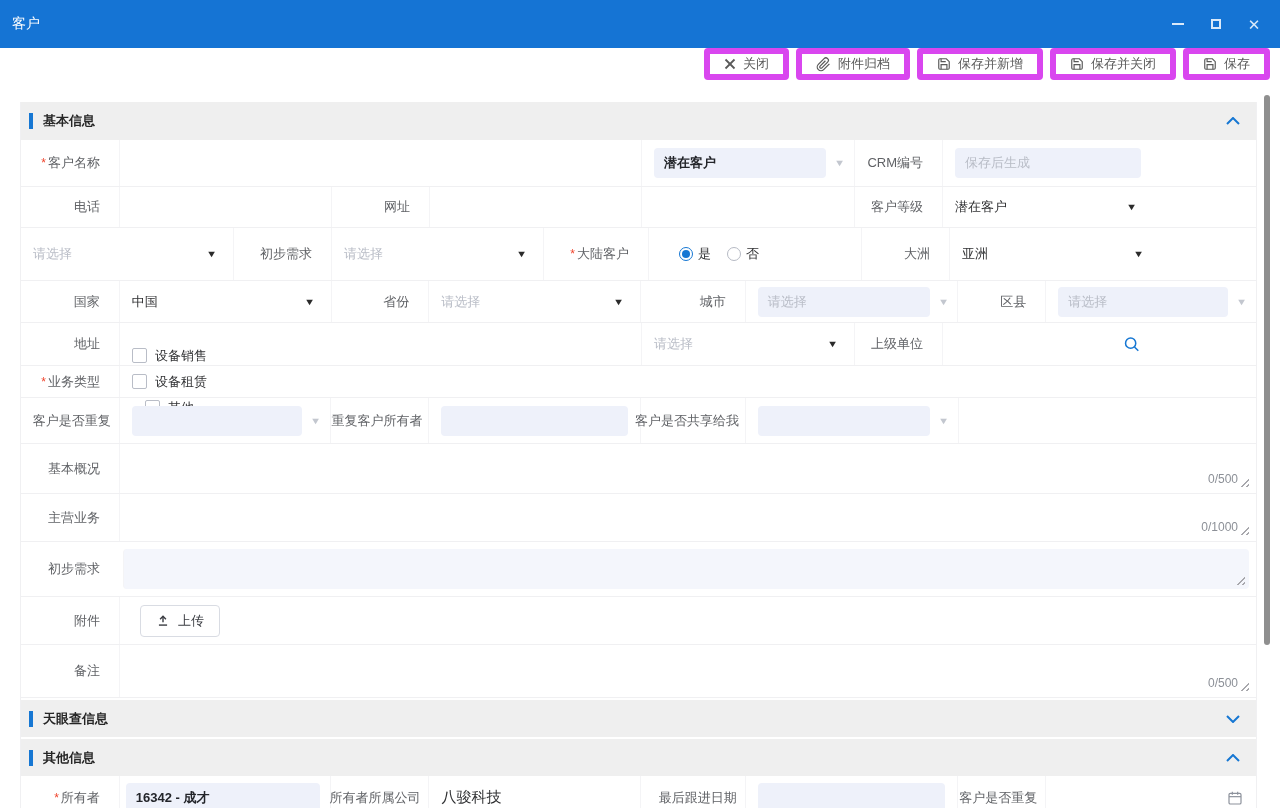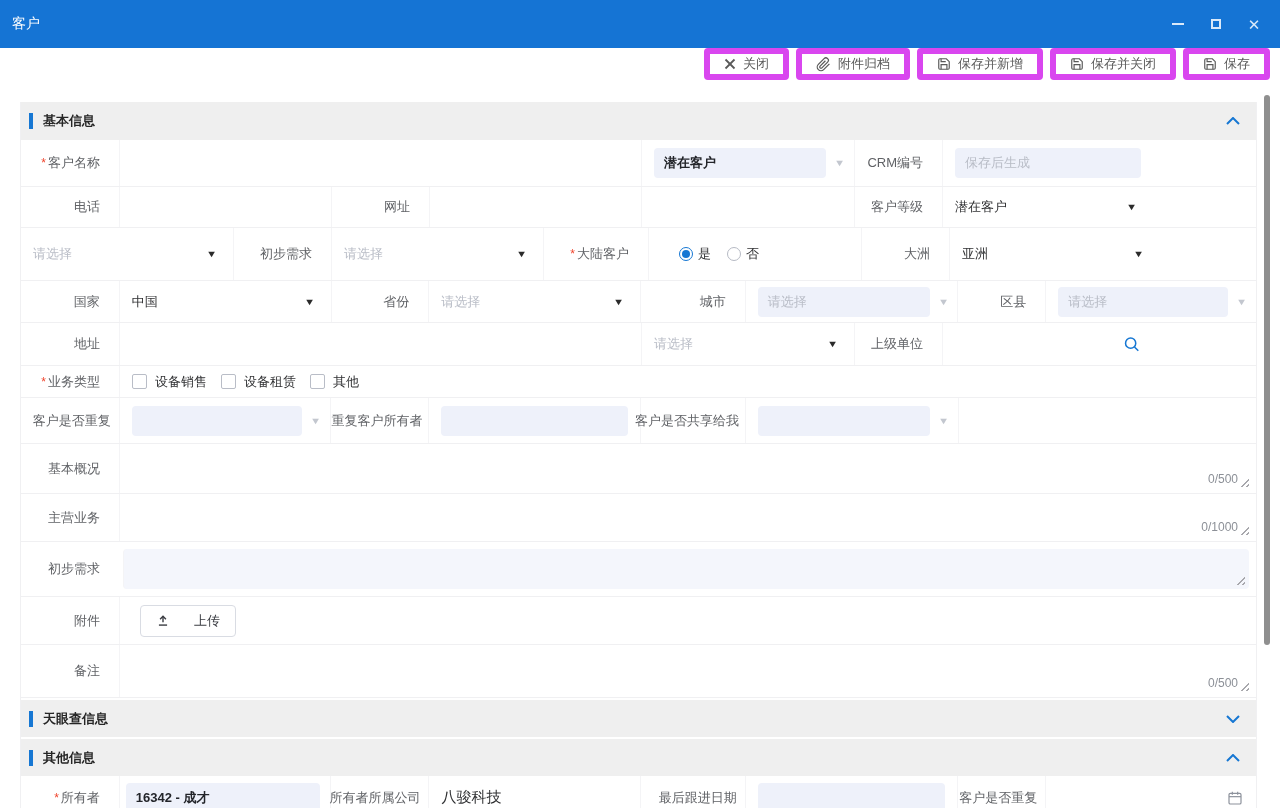--- a/index.html
+++ b/index.html
@@ -49,32 +49,32 @@
   .combo-ro{flex:1;display:flex;align-items:center;margin-right:10px;}
   .combo-ro .ro-box{flex:1;}
   .combo-ro .tri{margin-left:9px;}
   .val-strong{font-weight:bold;color:#23252a;}
   
   .radio-group{display:flex;align-items:center;gap:16px;margin-left:18px;}
   .radio-item{display:flex;align-items:center;gap:5px;cursor:pointer;}
   .radio{width:14px;height:14px;border-radius:50%;border:1px solid #b6bac4;background:#fff;position:relative;}
   .radio.on{border-color:var(--accent);}
   .radio.on::after{content:"";position:absolute;left:2px;top:2px;width:8px;height:8px;border-radius:50%;background:var(--accent);}
-  .cb-group{display:flex;align-items:center;gap:14px;}
+  .cb-group{display:flex;align-items:center;gap:8px;flex-direction:column;}
   .cb-item{display:flex;align-items:center;gap:8px;cursor:pointer;}
   .cb{width:15px;height:15px;border:1px solid #b9bdc7;border-radius:2px;background:#fff;}
   
   .ta-cell{flex:1;position:relative;}
   .counter{position:absolute;right:18px;bottom:7px;font-size:12px;color:#8c9097;}
   .grip{position:absolute;right:7px;bottom:6px;width:10px;height:10px;cursor:nwse-resize;
     background:repeating-linear-gradient(135deg,transparent,transparent 2px,#a8a8ad 2px,#a8a8ad 3.2px);
     clip-path:polygon(100% 0,100% 100%,0 100%);}
   .ta-hl-box{flex:1;height:40px;margin:7px 7px 7px 4px;background:var(--ta-hl);border-radius:4px;position:relative;}
   .ta-hl-box .grip{right:4px;bottom:4px;}
-  .upload-btn{margin-left:8px;height:32px;display:flex;align-items:center;gap:24px;padding:0 15px;
+  .upload-btn{margin-left:8px;height:32px;display:flex;align-items:center;gap:8px;padding:0 15px;
     border:1px solid #d9dce3;border-radius:4px;background:#fff;color:#3a3c42;cursor:pointer;}
   .icon-right{position:absolute;right:13px;top:50%;transform:translateY(-50%);display:flex;cursor:pointer;}
   .big-val{font-size:15px;color:var(--value);}
   
   .scroll-thumb{position:absolute;right:10px;top:95px;width:6px;height:550px;border-radius:3px;background:var(--thumb);cursor:pointer;}
 </style>
 </head>
 <body>
 
 <div class="titlebar">

